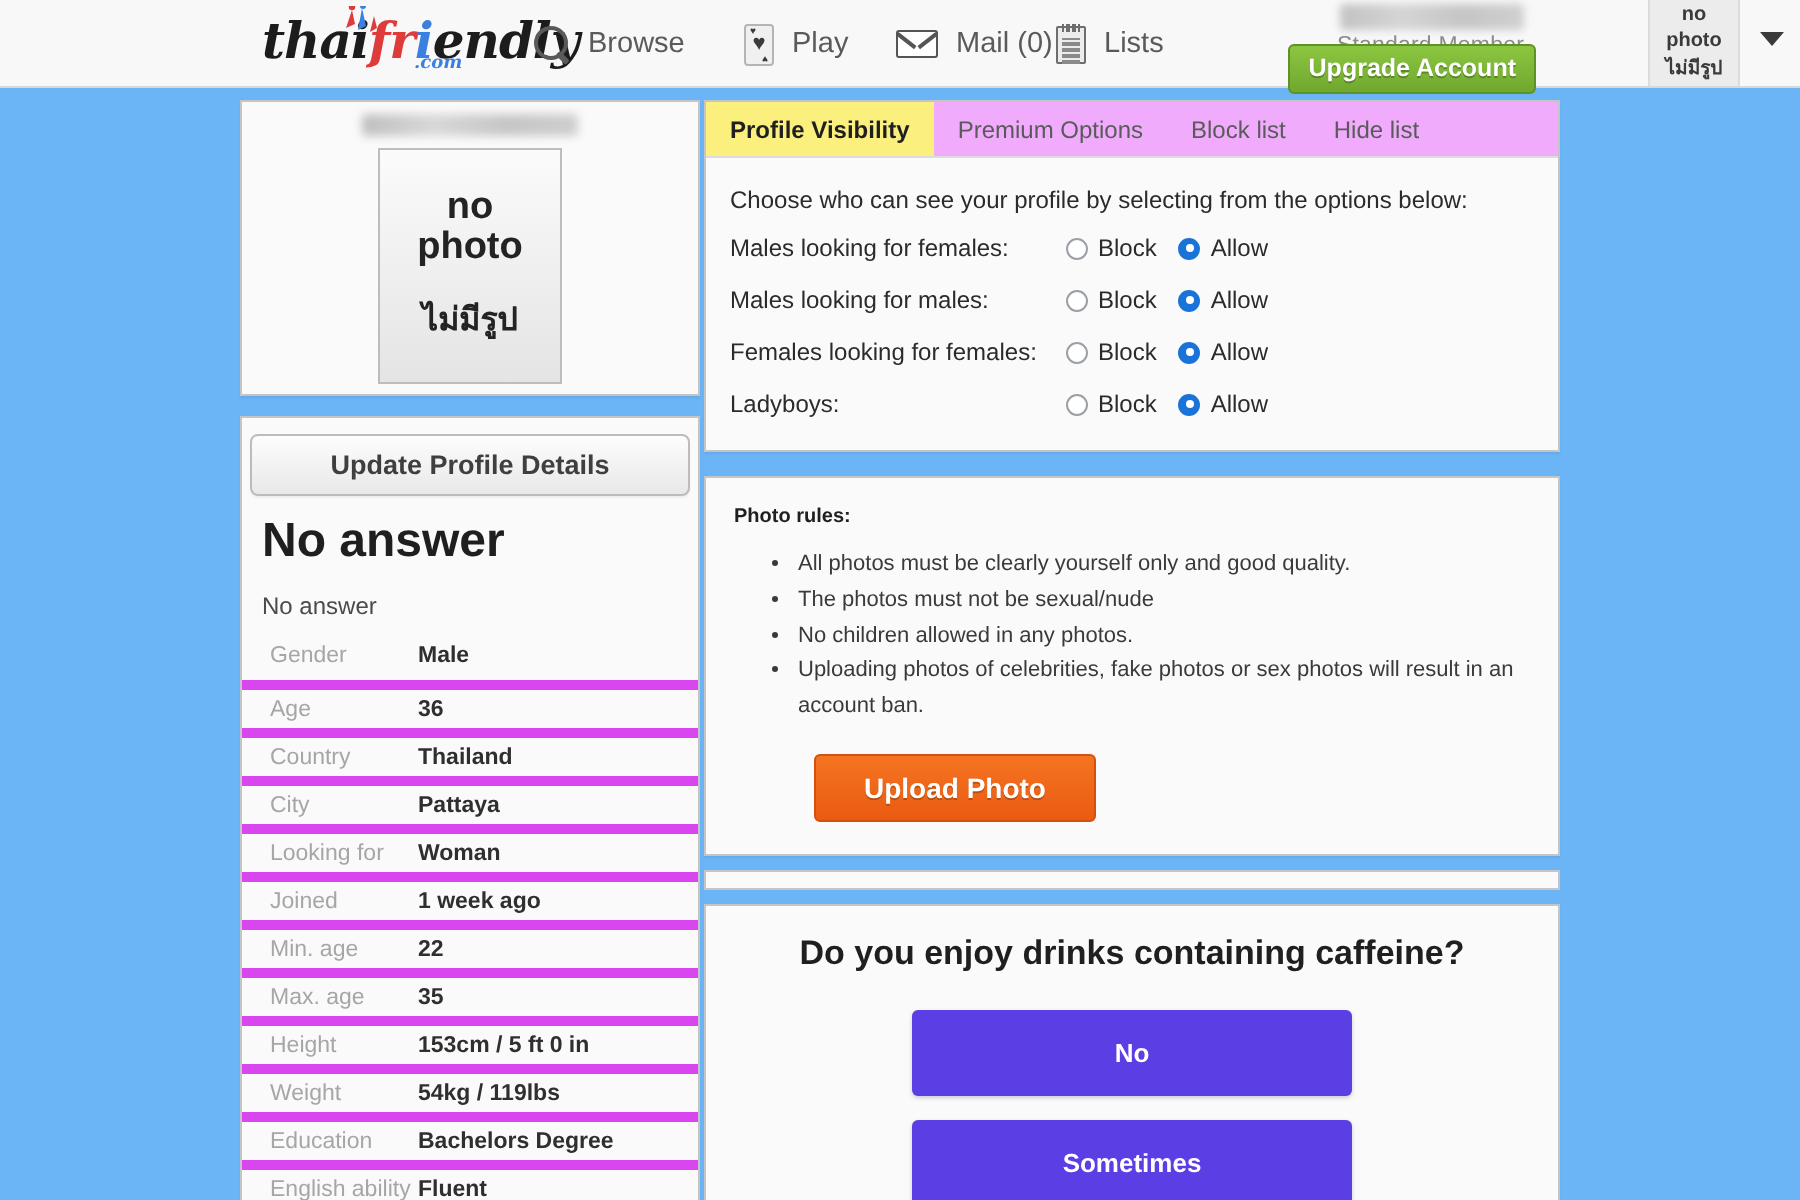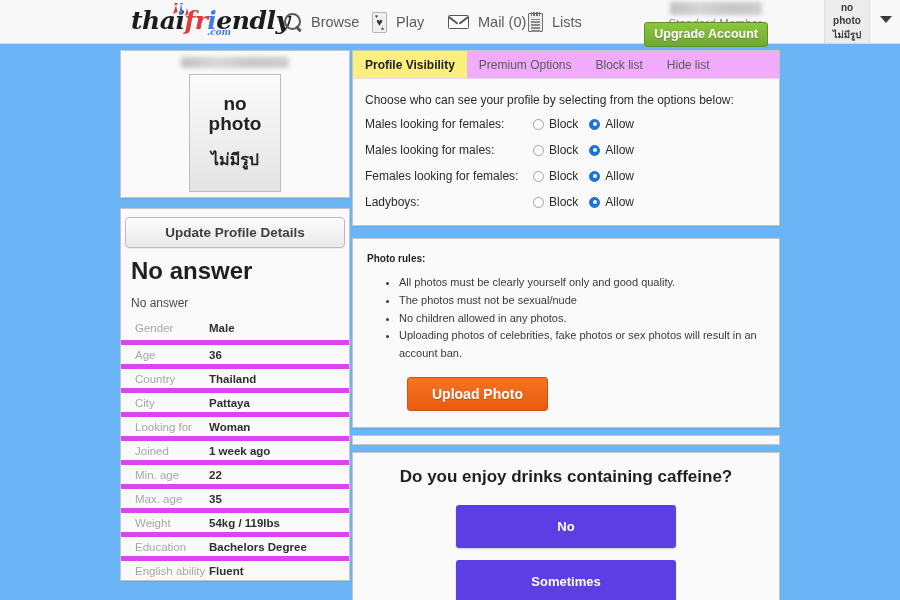--- a/index.html
+++ b/index.html
@@ -46,21 +46,21 @@
     width: 26px; height: 16px;
   }
 
   .nav-item {
     position: absolute; top: 10px;
     display: flex; align-items: center; gap: 9px;
     height: 24px;
     color: #5a5a5a; font-size: 14.5px;
     cursor: pointer; white-space: nowrap;
   }
-  .nav-browse { left: 284px; text-align: right; }
+  .nav-browse { left: 267px; text-align: right; }
   .nav-play   { left: 372px; }
   .nav-mail   { left: 448px; }
   .nav-lists  { left: 528px; }
 
   .icon-search { width: 18px; height: 18px; position: relative; flex: none; }
   .icon-search::before {
     content: ""; position: absolute; left: 0; top: 0;
     width: 13px; height: 13px; border: 2.4px solid #5a5a5a;
     border-radius: 50%;
   }
@@ -416,20 +416,24 @@
             <span class="d-key">Joined</span>
             <span class="d-val">1 week ago</span>
           </div>
           <div class="d-row">
             <span class="d-key">Min. age</span>
             <span class="d-val">22</span>
           </div>
           <div class="d-row">
             <span class="d-key">Max. age</span>
             <span class="d-val">35</span>
+          </div>
+          <div class="d-row">
+            <span class="d-key">Height</span>
+            <span class="d-val">153cm / 5 ft 0 in</span>
           </div>
           <div class="d-row">
             <span class="d-key">Weight</span>
             <span class="d-val">54kg / 119lbs</span>
           </div>
           <div class="d-row">
             <span class="d-key">Education</span>
             <span class="d-val">Bachelors Degree</span>
           </div>
           <div class="d-row">

